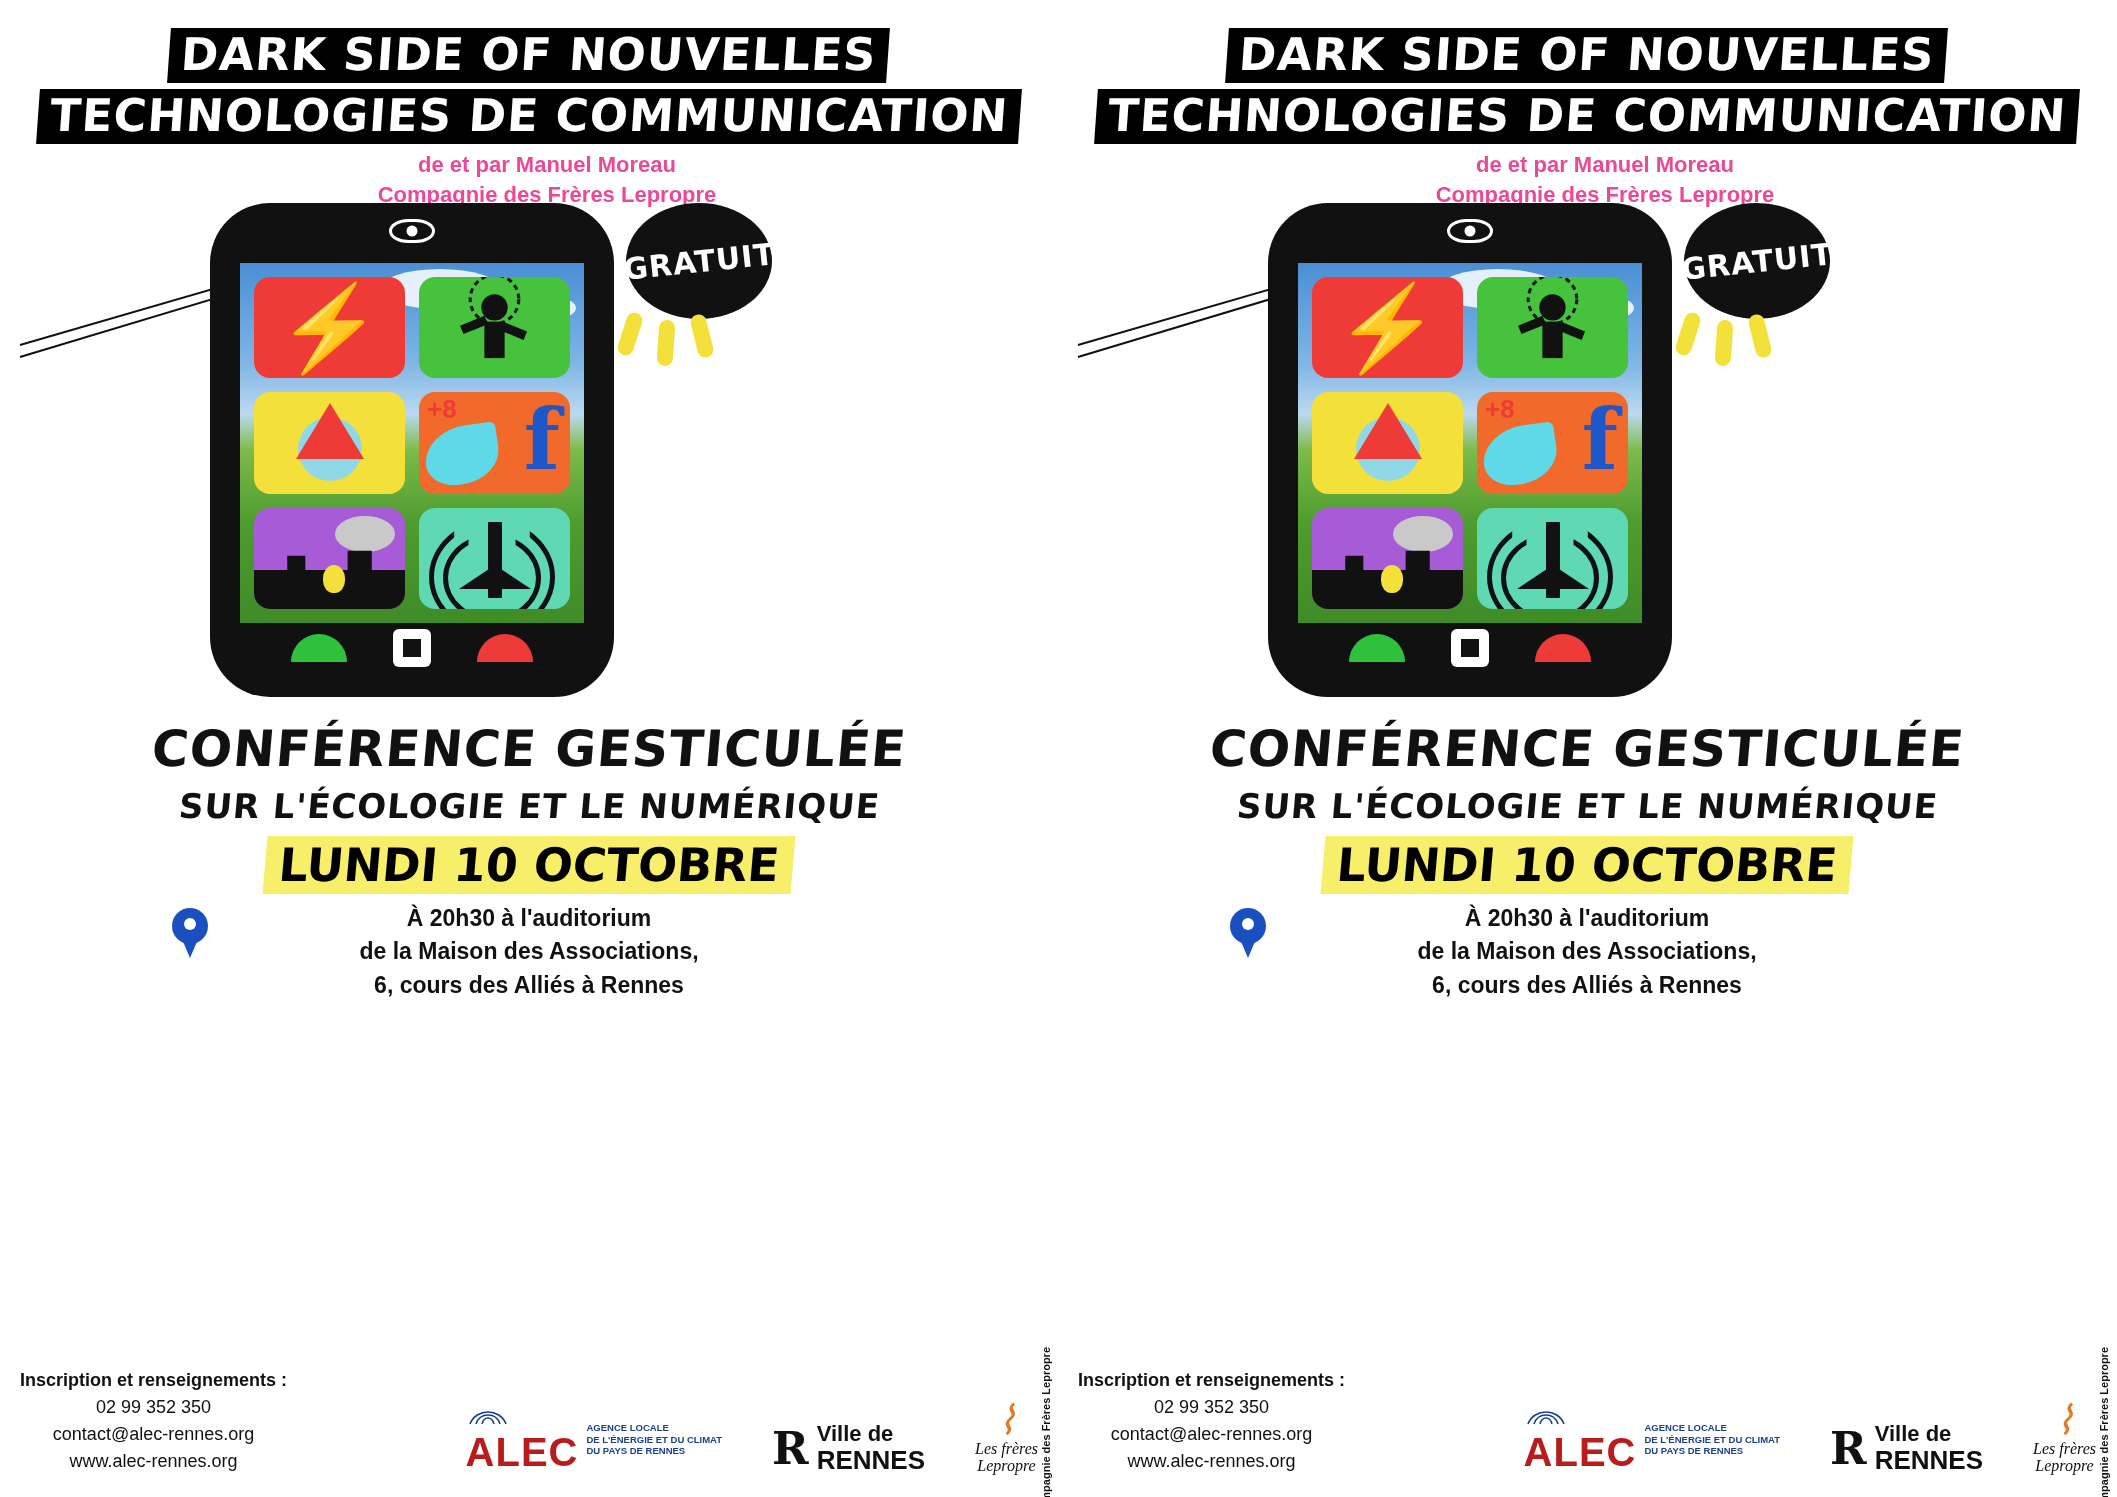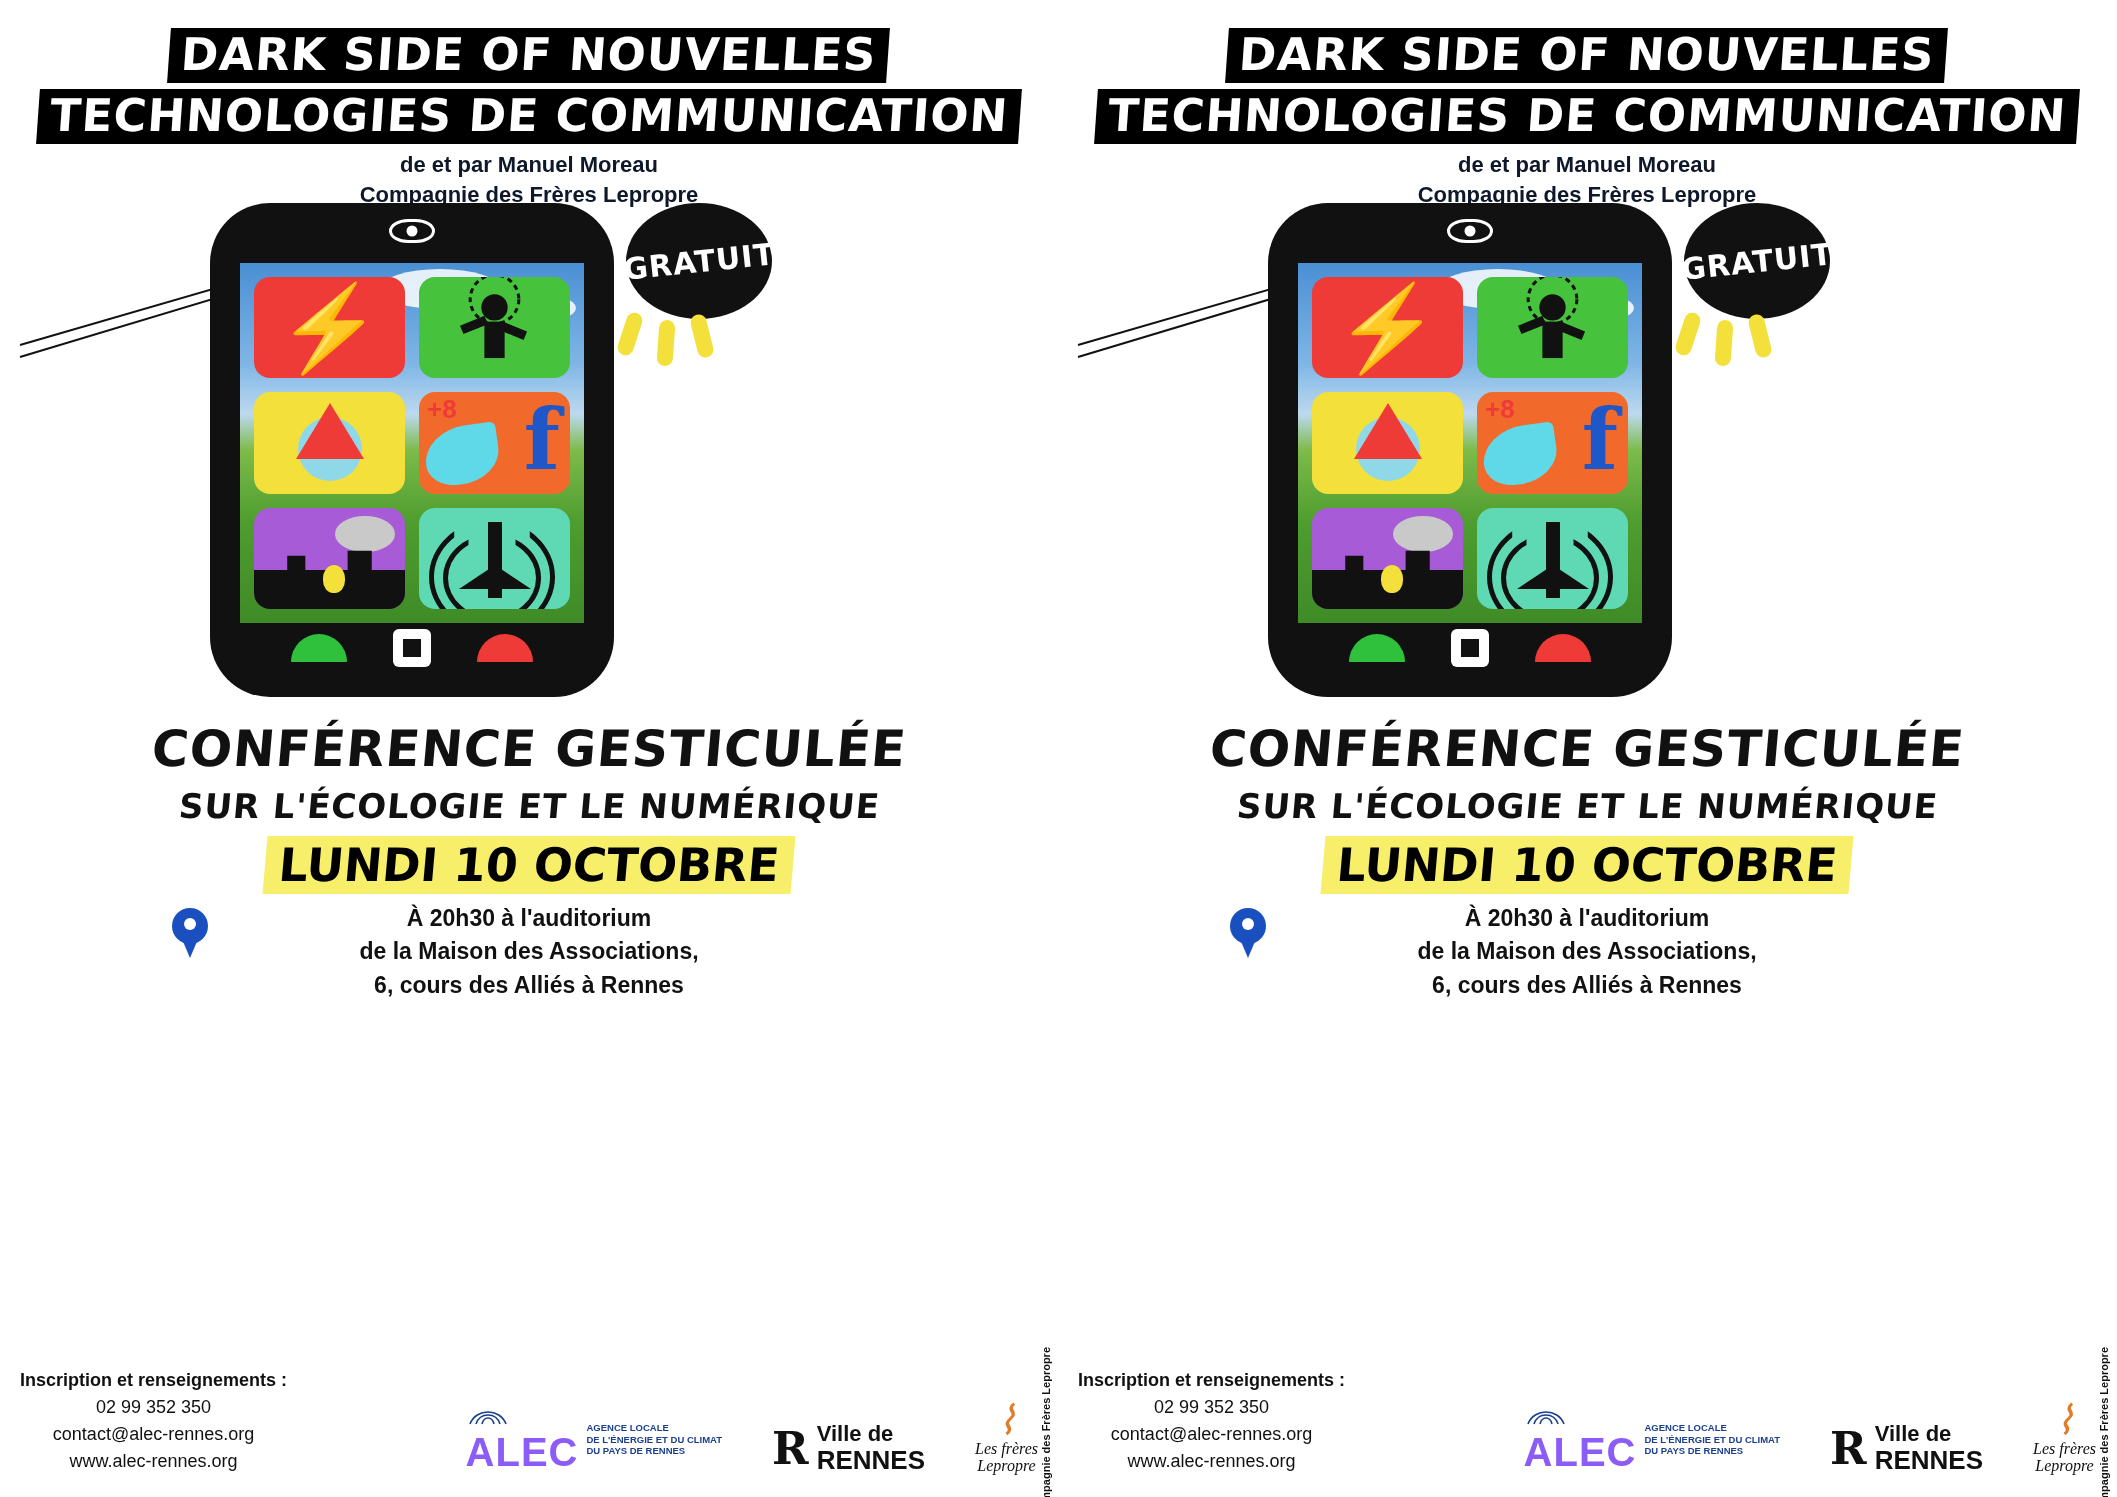--- a/index.html
+++ b/index.html
@@ -9,21 +9,21 @@
   .poster.right{}
 
   
   .title-block{position:absolute;top:28px;left:0;width:1058px;text-align:center;}
   .title-line{display:inline-block;background:#000;color:#fff;font-family:"DejaVu Sans",sans-serif;
     font-weight:bold;font-style:normal;letter-spacing:1px;padding:4px 12px 6px 12px;line-height:1;}
   .t1{font-size:45px;transform:skewX(-4deg);}
   .t2{font-size:45px;margin-top:6px;transform:skewX(-4deg);}
 
   .credits{position:absolute;top:150px;left:0;width:1058px;text-align:center;
-    font-family:"Liberation Sans",sans-serif;font-weight:bold;font-size:22px;color:#0f172a;line-height:1.35;}
+    font-family:"Liberation Sans",sans-serif;font-weight:bold;font-size:22px;color:#ec4899;line-height:1.35;padding-left:18px;}
 
   
   .phone{position:absolute;left:212px;top:205px;width:400px;height:490px;background:#111;
     border-radius:58px;box-shadow:0 0 0 2px #111;}
   .notch-eye{position:absolute;left:50%;top:14px;transform:translateX(-50%);width:46px;height:24px;}
   .eye-outer{width:46px;height:24px;border:3px solid #fff;border-radius:50% 50% 50% 50%/60% 60% 60% 60%;
     box-sizing:border-box;background:#111;}
   .eye-pupil{position:absolute;left:50%;top:50%;transform:translate(-50%,-50%);width:11px;height:11px;
     background:#fff;border-radius:50%;}
   .screen{position:absolute;left:28px;top:58px;width:344px;height:360px;overflow:hidden;
@@ -91,21 +91,21 @@
   .pin .tip{position:absolute;left:7px;top:24px;width:0;height:0;border-left:11px solid transparent;
     border-right:11px solid transparent;border-top:26px solid #1a4fbf;}
   .pin .hole{position:absolute;left:12px;top:10px;width:12px;height:12px;background:#fff;border-radius:50%;}
 
   
   .footer{position:absolute;left:20px;bottom:22px;width:1018px;display:flex;align-items:flex-end;justify-content:space-between;}
   .contact{font-family:"Liberation Sans",sans-serif;font-size:18px;color:#111;line-height:1.5;text-align:center;}
   .contact .hd{font-weight:bold;}
   .logos{display:flex;align-items:flex-end;gap:50px;}
   .alec{display:flex;align-items:center;gap:8px;}
-  .alec .word{font-family:"Liberation Sans",sans-serif;font-weight:bold;font-size:40px;color:#8b5cf6;letter-spacing:1px;}
+  .alec .word{font-family:"Liberation Sans",sans-serif;font-weight:bold;font-size:40px;color:#b91c1c;letter-spacing:1px;}
   .alec .sub{font-family:"Liberation Sans",sans-serif;font-weight:bold;font-size:9.5px;color:#1b3f8f;line-height:1.25;}
   .vdr{display:flex;align-items:center;gap:8px;}
   .vdr .mark{font-family:"DejaVu Serif",serif;font-size:44px;font-weight:bold;color:#111;line-height:.9;}
   .vdr .txt{font-family:"Liberation Sans",sans-serif;font-weight:bold;font-size:22px;color:#111;line-height:1.1;}
   .vdr .txt b{font-size:26px;display:block;}
   .lfl{text-align:center;font-family:"Liberation Serif",serif;font-style:italic;font-size:16px;color:#111;line-height:1.05;}
   .lfl .fig{font-size:40px;color:#e07b28;line-height:1;}
 
   
   .legal{position:absolute;right:6px;bottom:150px;transform:rotate(-90deg);transform-origin:right bottom;

